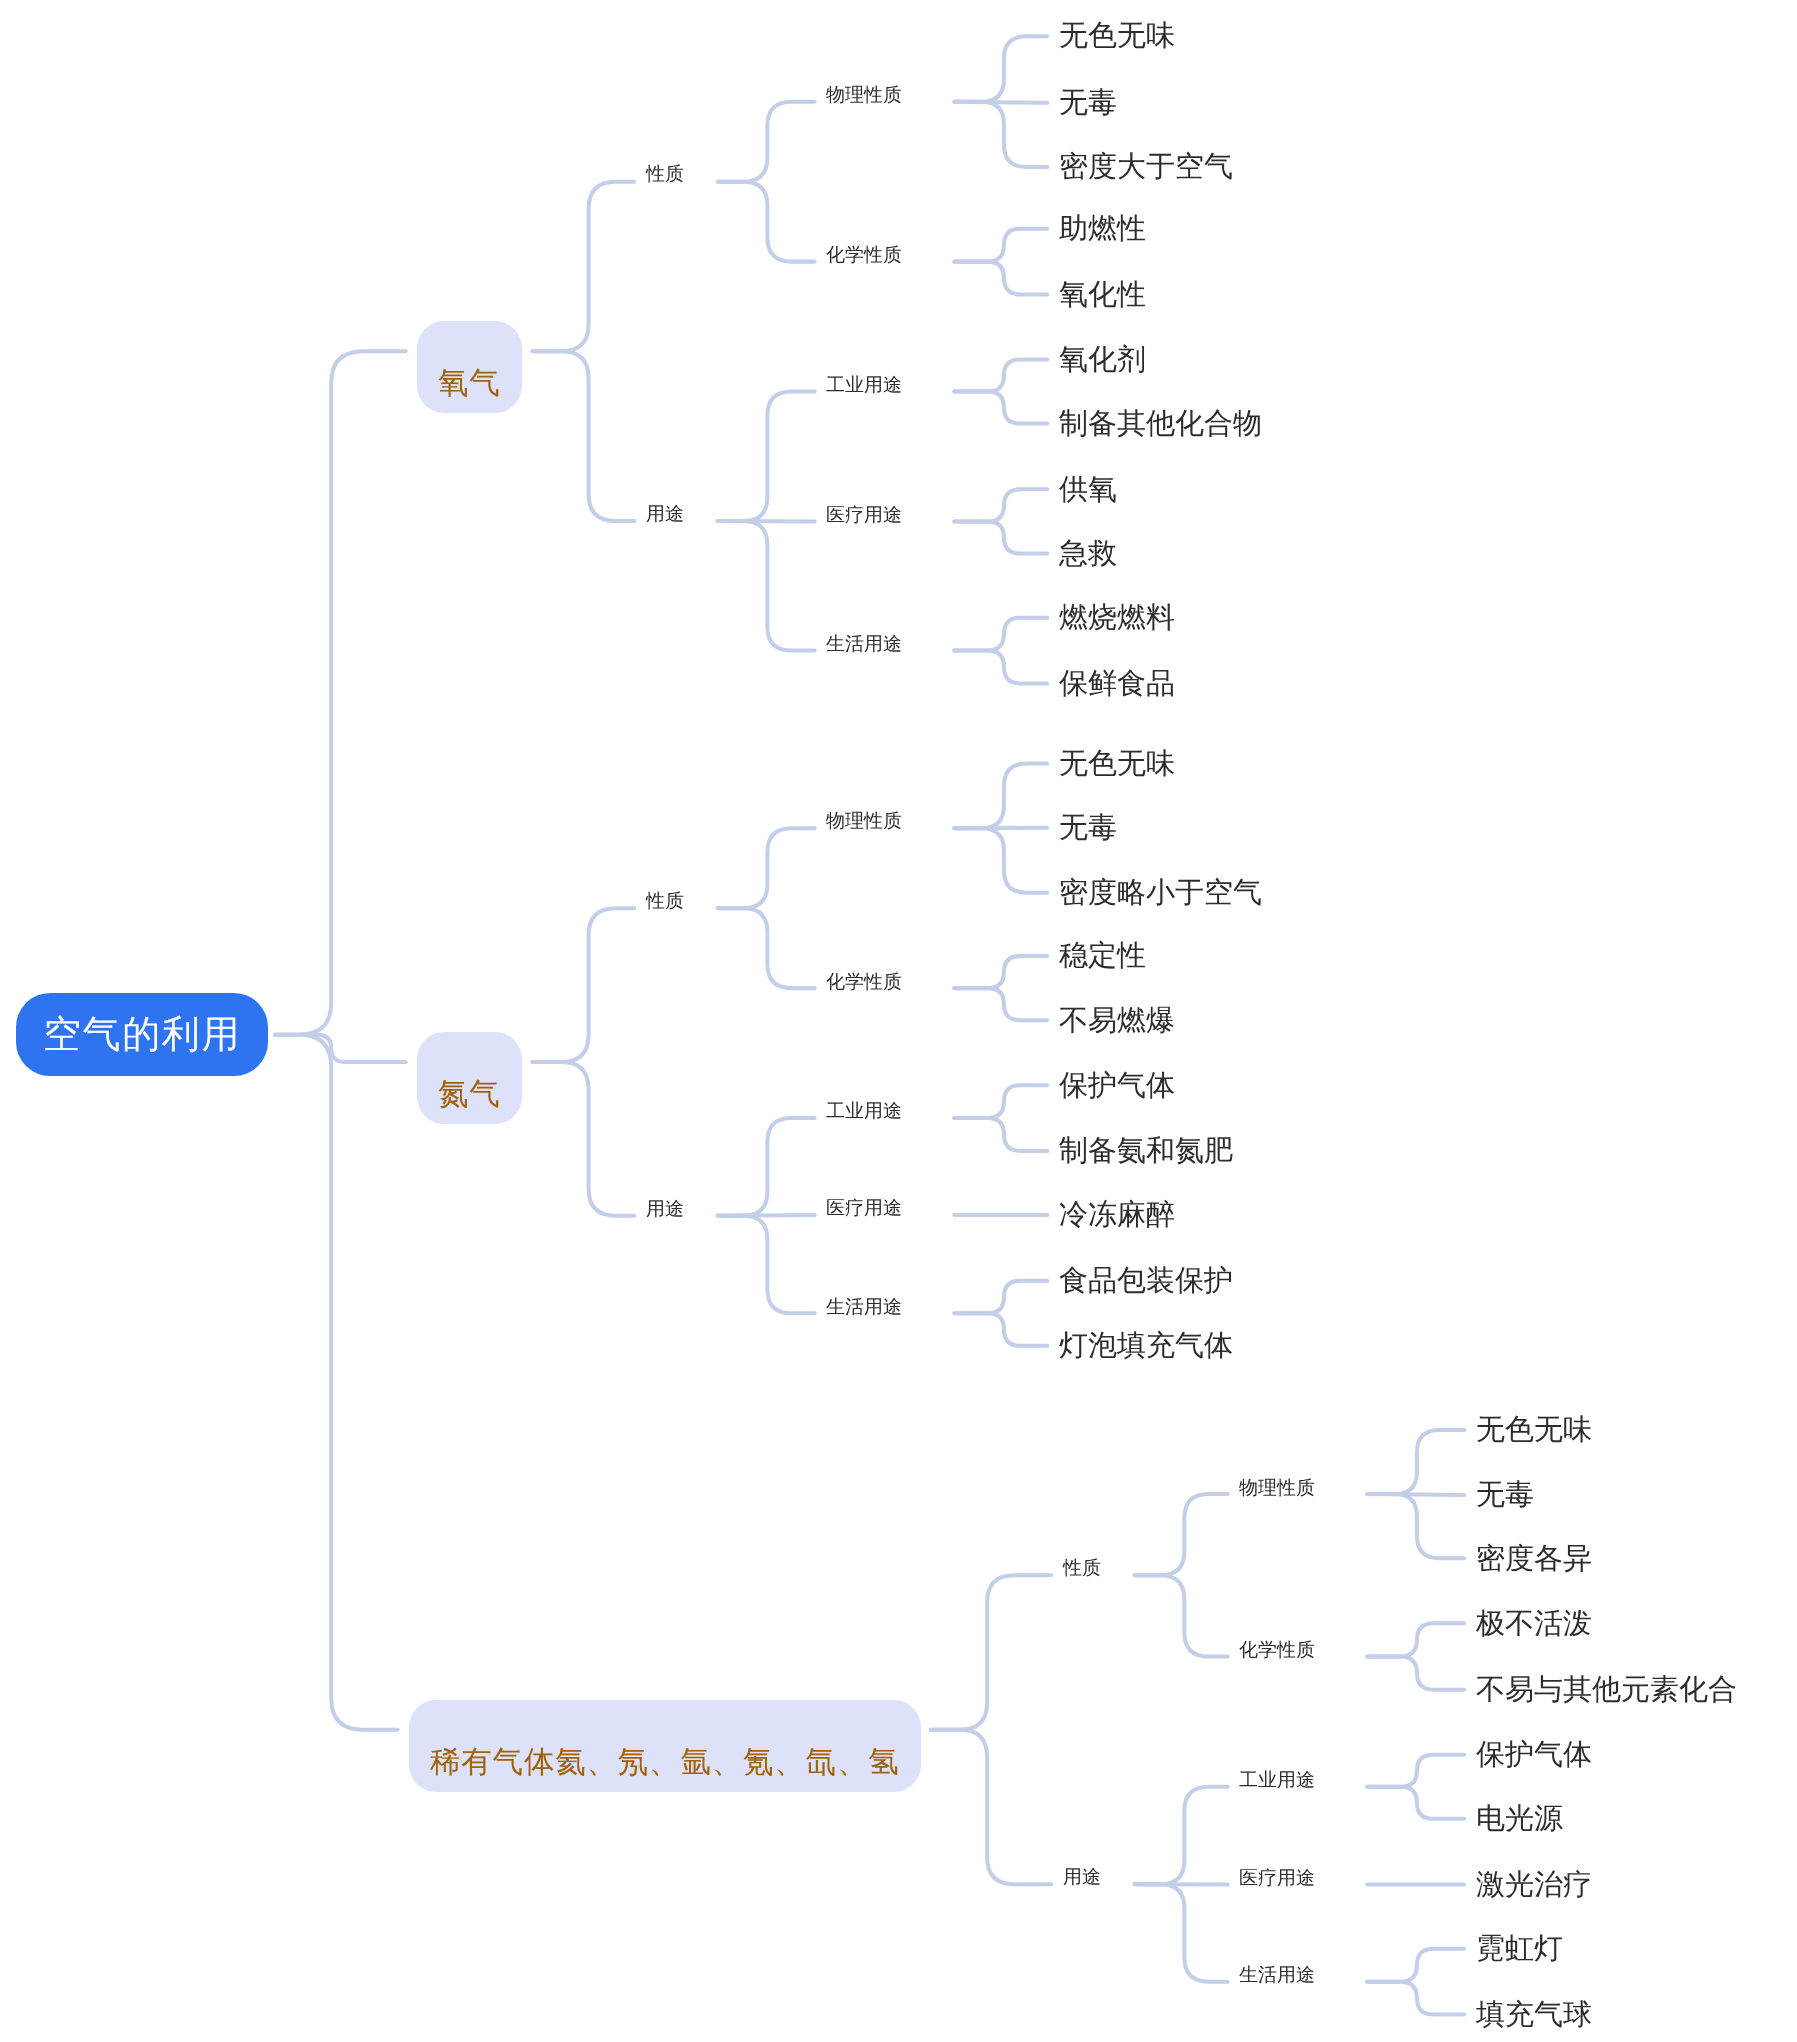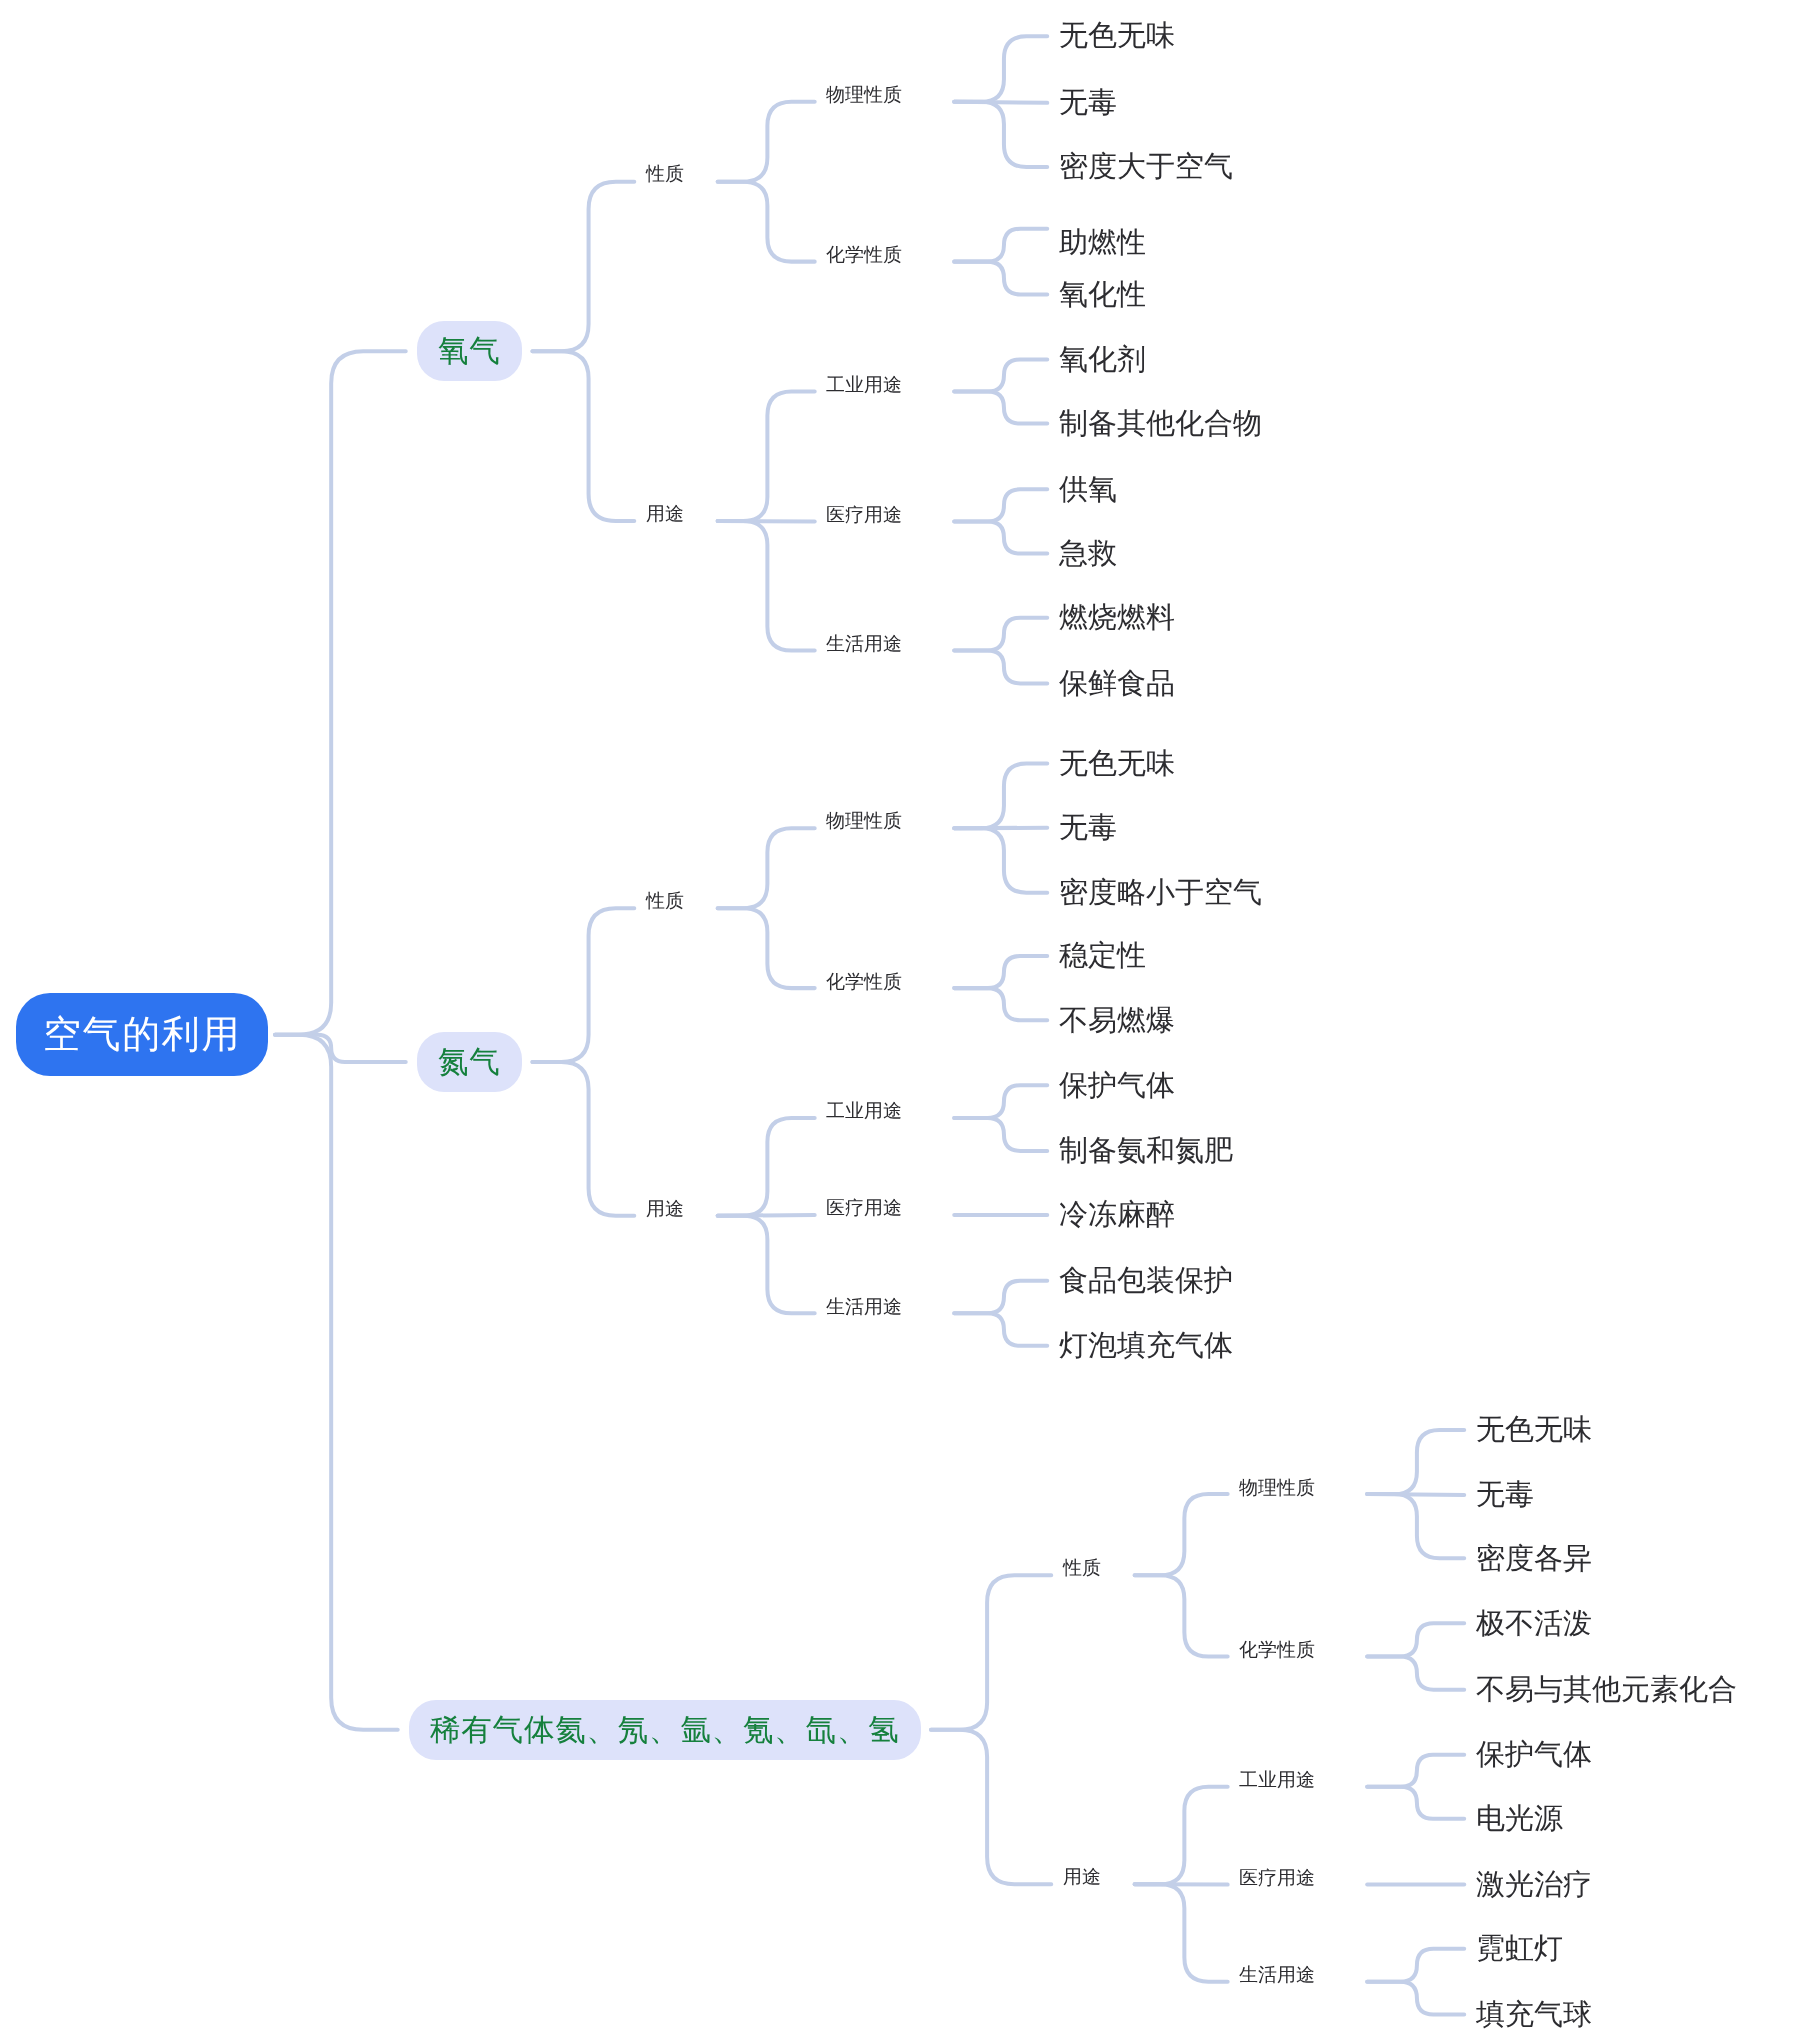--- a/index.html
+++ b/index.html
@@ -8,21 +8,21 @@
   svg.links{position:absolute;left:0;top:0;width:1797px;height:2042px;pointer-events:none;}
   .node{position:absolute;display:flex;align-items:center;white-space:nowrap;}
   .node .txt{display:inline-block;}
 
   
   .root{background:#2e74f0;border-radius:34px;padding:16px 27px;}
   .root .txt{color:#ffffff;font-size:38px;letter-spacing:1.6px;}
 
   
   .lvl2{background:#dde2fa;border-radius:27px;padding:9.6px 21px;}
-  .lvl2 .txt{color:#15803d;font-size:30.5px;letter-spacing:0.8px;}
+  .lvl2 .txt{color:#a16207;font-size:30.5px;letter-spacing:0.8px;margin-top:32px;}
 
   
   .lvl3 .txt,.lvl4 .txt,.leaf .txt{color:#2c2c30;}
   .lvl3 .txt{font-size:19px;}
   .lvl4 .txt{font-size:19px;}
   .leaf .txt{font-size:29px;}
 </style>
 </head>
 <body>
 
@@ -96,21 +96,21 @@
       </div>
       <div class="node leaf" style="left: 1059px; top: 83px;">
         <span class="txt">无毒</span>
       </div>
       <div class="node leaf" style="left: 1059px; top: 147px;">
         <span class="txt">密度大于空气</span>
       </div>
       <div class="node lvl4" style="left: 826px; top: 82px;">
         <span class="txt">物理性质</span>
       </div>
-      <div class="node leaf" style="left: 1059px; top: 223px;">
+      <div class="node leaf" style="left: 1059px; top: 209px;">
         <span class="txt">助燃性</span>
       </div>
       <div class="node leaf" style="left: 1059px; top: 275px;">
         <span class="txt">氧化性</span>
       </div>
       <div class="node lvl4" style="left: 826px; top: 242px;">
         <span class="txt">化学性质</span>
       </div>
       <div class="node lvl3" style="left: 646px; top: 161px;">
         <span class="txt">性质</span>

